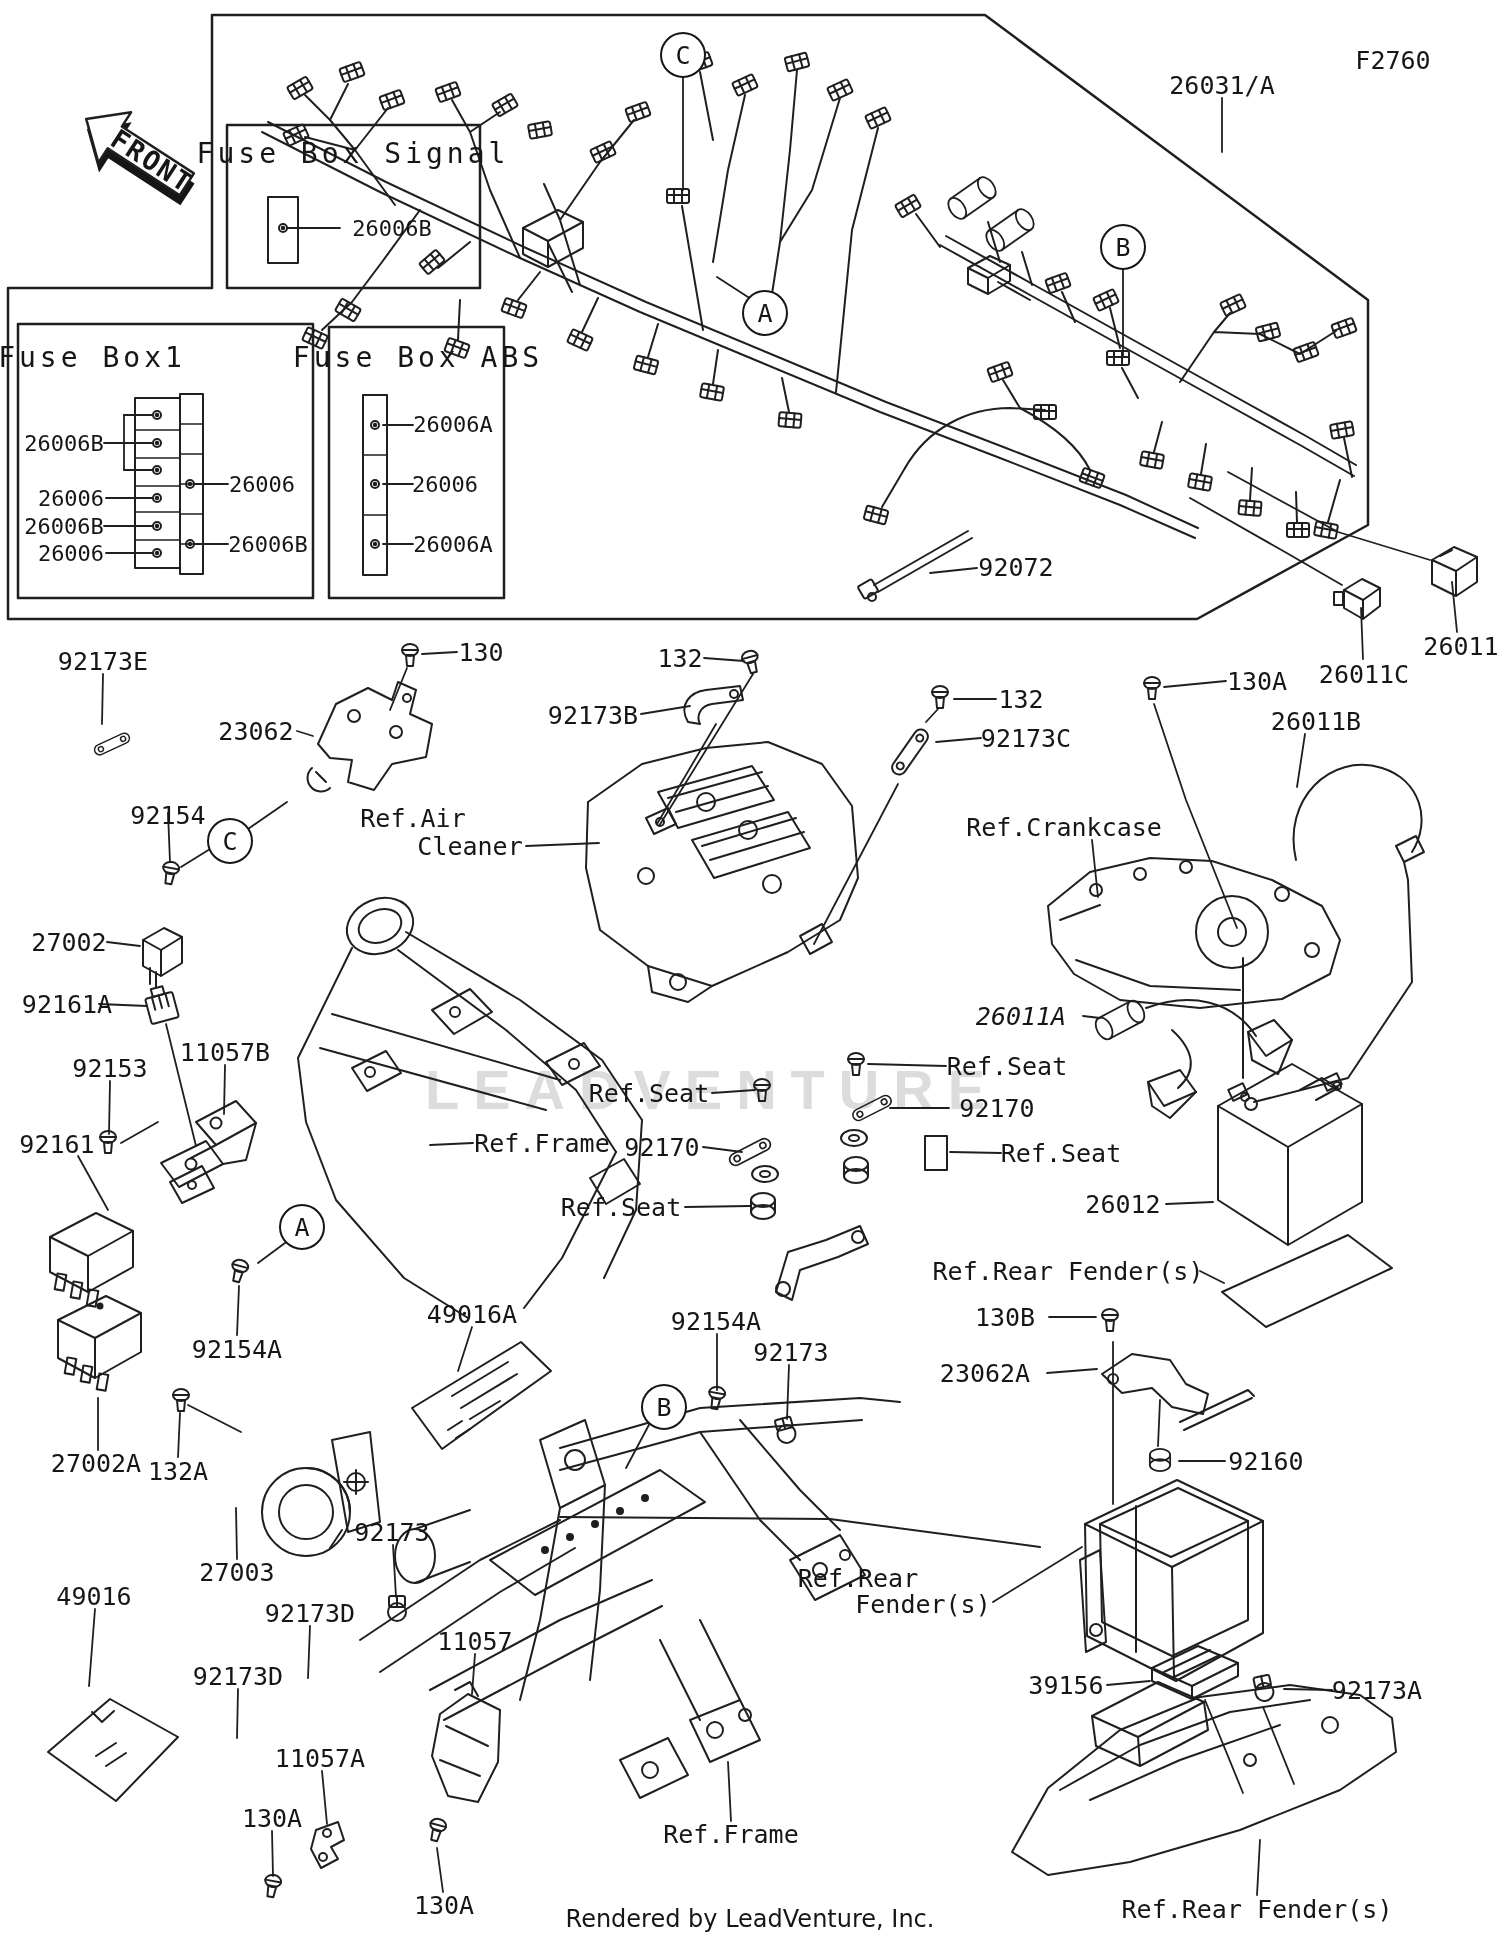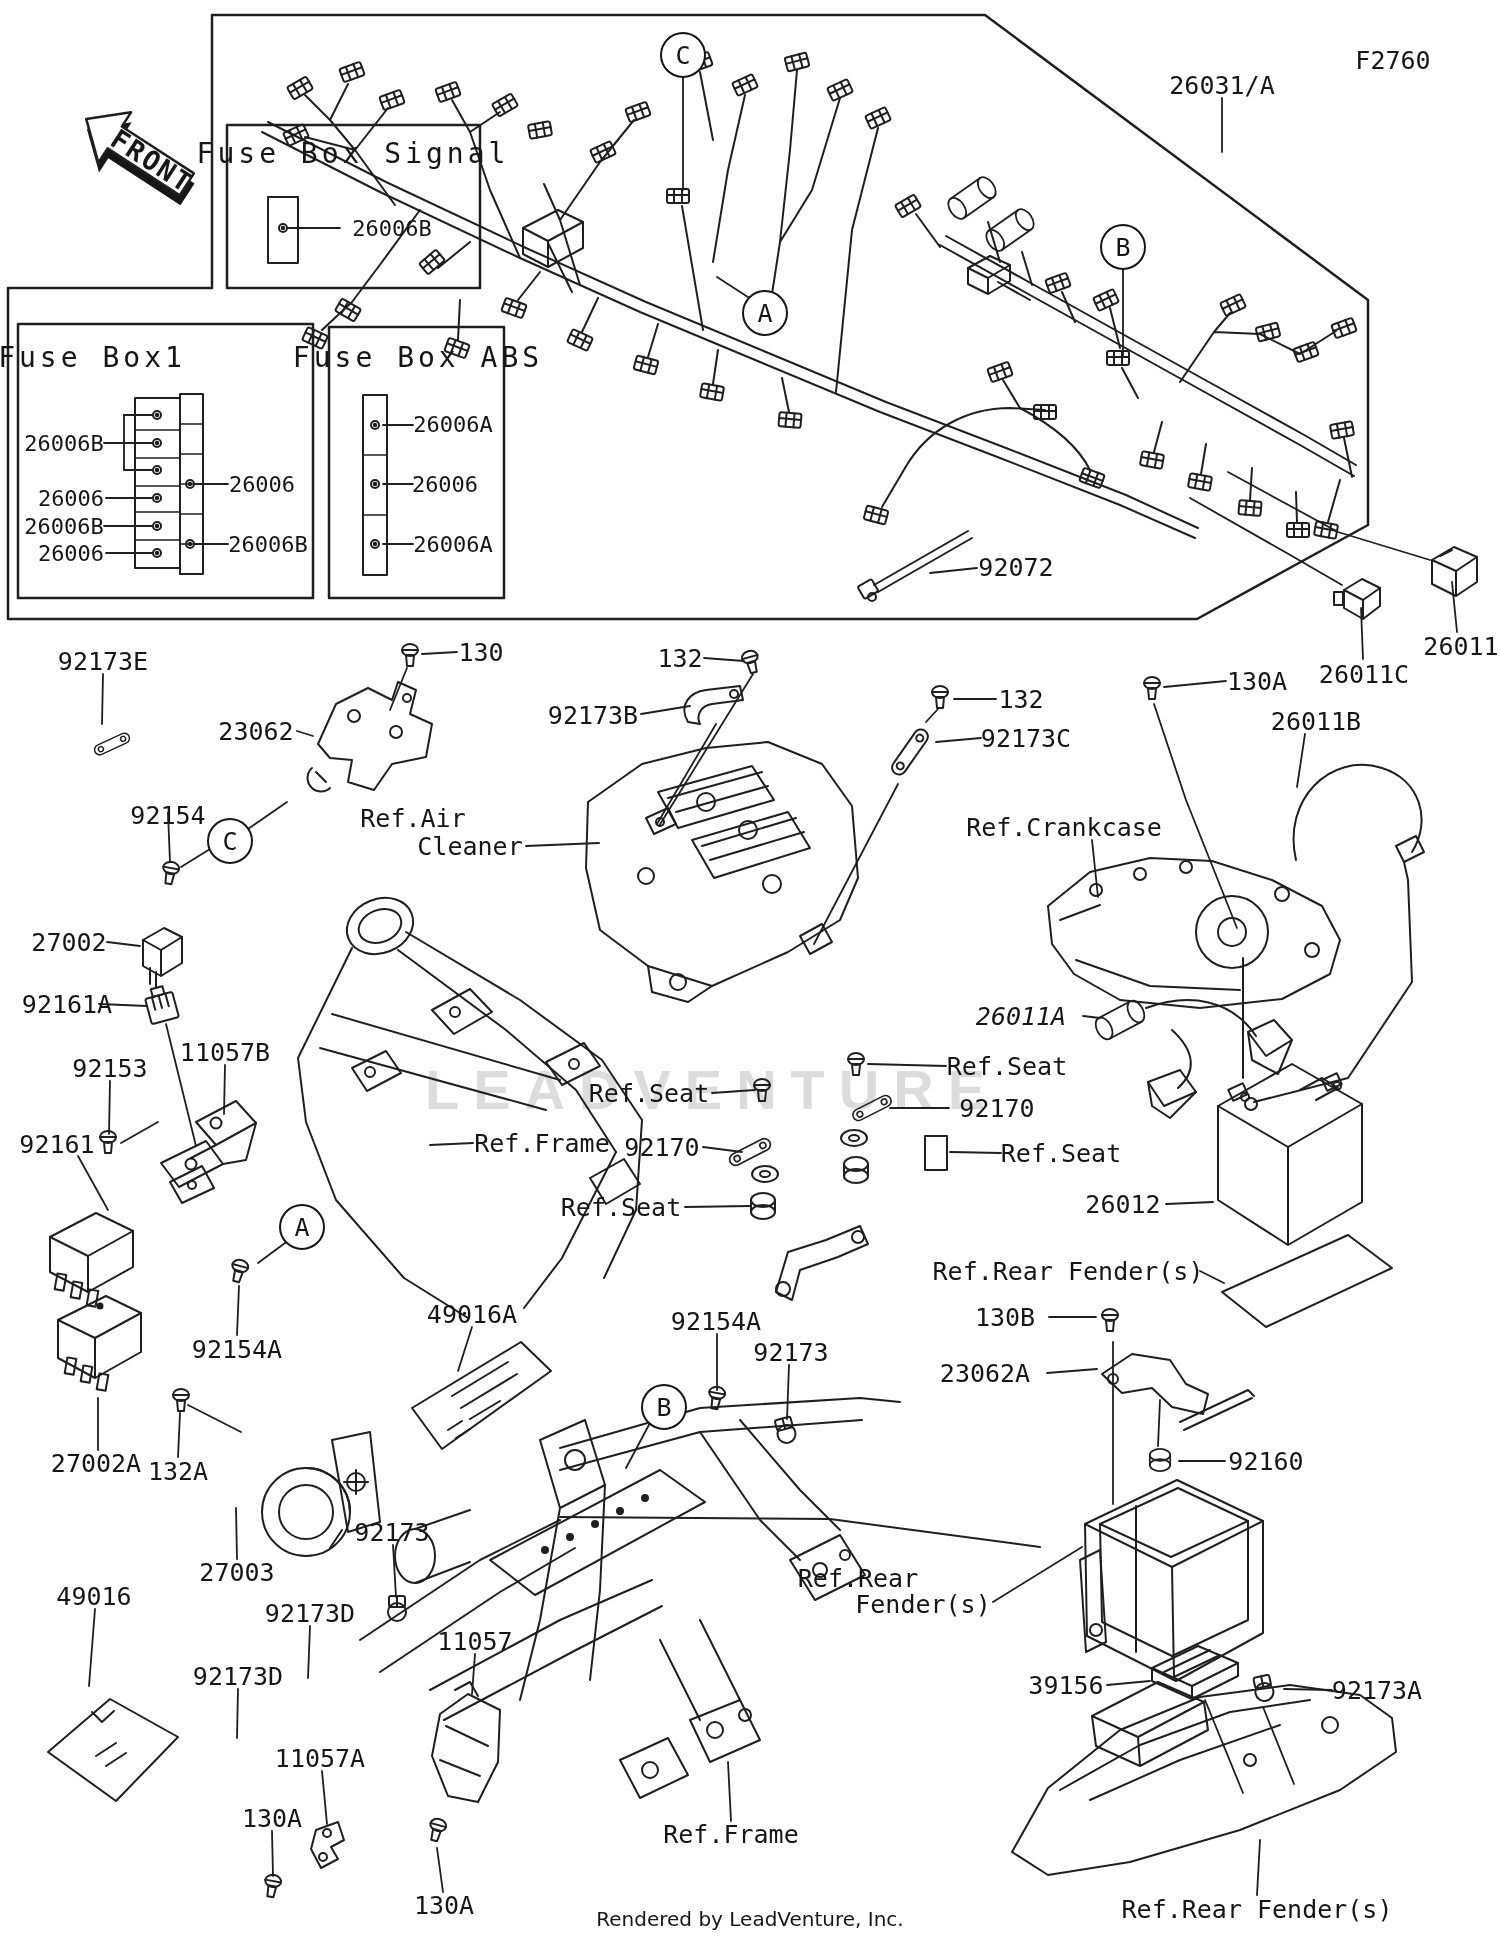--- a/index.html
+++ b/index.html
@@ -2,21 +2,21 @@
 <html><head>
 <meta charset="utf-8">
 <style>
   html,body{margin:0;padding:0;background:#ffffff;}
   .stage{position:relative;width:1500px;height:1938px;background:#fff;overflow:hidden;
          font-family:"DejaVu Sans Mono","Liberation Mono",monospace;color:#161616;}
   svg{position:absolute;left:0;top:0;z-index:1;}
   .lbl{position:absolute;transform:translate(-50%,-50%);font-size:25px;white-space:nowrap;z-index:3;}
   .s{font-size:22px;}
   .title{font-size:28px;letter-spacing:4px;}
-  .foot{font-family:"DejaVu Sans","Liberation Sans",sans-serif;font-size:20px;}
+  .foot{font-family:"DejaVu Sans","Liberation Sans",sans-serif;font-size:24px;}
   .wm{font-family:"Liberation Sans",sans-serif;font-weight:bold;font-size:56px;
       letter-spacing:14px;color:#dcdcdc;z-index:0;}
   .front{font-weight:bold;font-size:27px;letter-spacing:2px;}
   .callout{position:absolute;width:42px;height:42px;border:2.5px solid #161616;border-radius:50%;
            display:flex;align-items:center;justify-content:center;font-size:25px;background:#fff;
            transform:translate(-50%,-50%);z-index:3;}
 </style>
 </head>
 <body>
 

